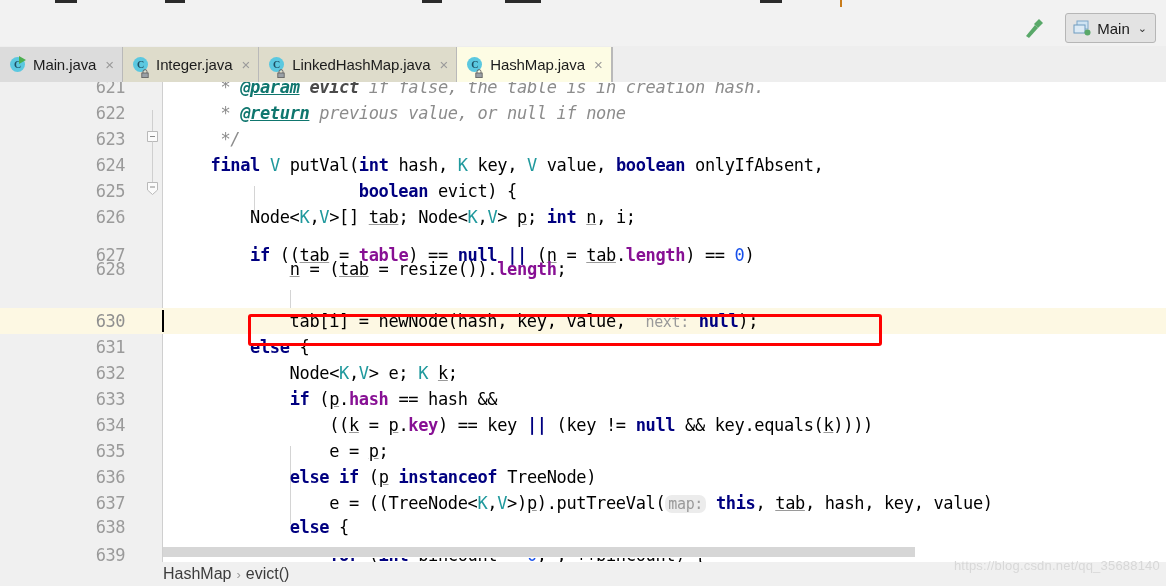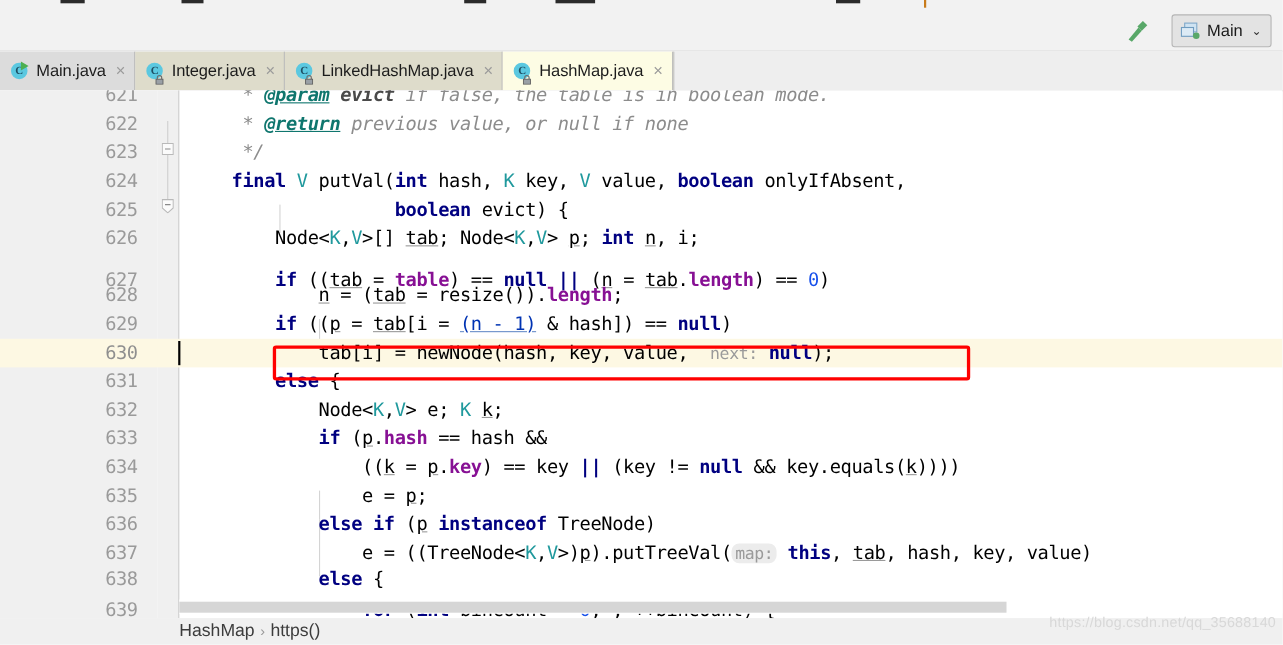--- a/index.html
+++ b/index.html
@@ -214,21 +214,21 @@
 
     <div class="indent-guide" style="left:254px;top:104px;height:26px;"></div>
     <div class="indent-guide" style="left:290px;top:208px;height:26px;"></div>
     <div class="indent-guide" style="left:290px;top:364px;height:26px;"></div>
     <div class="indent-guide" style="left:290px;top:390px;height:52px;"></div>
 
     <div class="lines">
 
       <div class="row" style="top:-8px;">
         <span class="ln">621</span>
-        <span class="code"><span class="cm">     * </span><span class="tag">@param</span><span class="cm"> </span><span class="cm" style="font-weight:bold;color:#4a4a4a;">evict</span><span class="cm"> if false, the table is in boolean mode.</span></span>
+        <span class="code"><span class="cm">     * </span><span class="tag">@param</span><span class="cm"> </span><span class="cm" style="font-weight:bold;color:#4a4a4a;">evict</span><span class="cm"> if false, the table is in creation hash.</span></span>
       </div>
 
       <div class="row" style="top:18px;">
         <span class="ln">622</span>
         <span class="code"><span class="cm">     * </span><span class="tag">@return</span><span class="cm"> previous value, or null if none</span></span>
       </div>
 
       <div class="row" style="top:44px;padding-left:12px;">
         <span class="ln">623</span>
         <span class="code"><span class="cm">     */</span></span>
@@ -252,24 +252,20 @@
       <div class="row" style="top:160px;">
         <span class="ln">627</span>
         <span class="code">        <span class="kw">if</span> ((<span class="lv">tab</span> = <span class="fld">table</span>) == <span class="kw">null</span> <span class="kw">||</span> (<span class="lv">n</span> = <span class="lv">tab</span>.<span class="fld">length</span>) == <span class="num">0</span>)</span>
       </div>
 
       <div class="row" style="top:174px;">
         <span class="ln">628</span>
         <span class="code">            <span class="lv">n</span> = (<span class="lv">tab</span> = resize()).<span class="fld">length</span>;</span>
       </div>
 
-      <div class="row" style="top:200px;">
-        <span class="ln">629</span>
-        <span class="code">        <span class="kw">if</span> ((<span class="lv">p</span> = <span class="lv">tab</span>[i = <span class="hl">(n - 1)</span> &amp; hash]) == <span class="kw">null</span>)</span>
-      </div>
 
       <div class="row current" style="top:226px;">
         <span class="ln">630</span>
         <span class="code">            tab[i] = newNode(hash, key, value,  <span class="hint-plain">next:</span> <span class="kw">null</span>);</span>
       </div>
 
       <div class="row" style="top:252px;">
         <span class="ln">631</span>
         <span class="code">        <span class="kw">else</span> {</span>
       </div>
@@ -320,18 +316,18 @@
 
   </div>
 
   <div class="redbox" style="left:248px;top:314px;width:634px;height:32px;"></div>
 
   <div class="hscroll-track">
     <div class="hscroll-thumb" style="left:0;top:2px;"></div>
   </div>
 
   <div class="breadcrumb">
-    <div class="bc-text"><span>HashMap</span><span class="bc-sep">›</span><span>https()</span></div>
+    <div class="bc-text"><span>HashMap</span><span class="bc-sep">›</span><span>evict()</span></div>
   </div>
 
   <div class="watermark">https://blog.csdn.net/qq_35688140</div>
 
 </div>
 
 </body></html>

